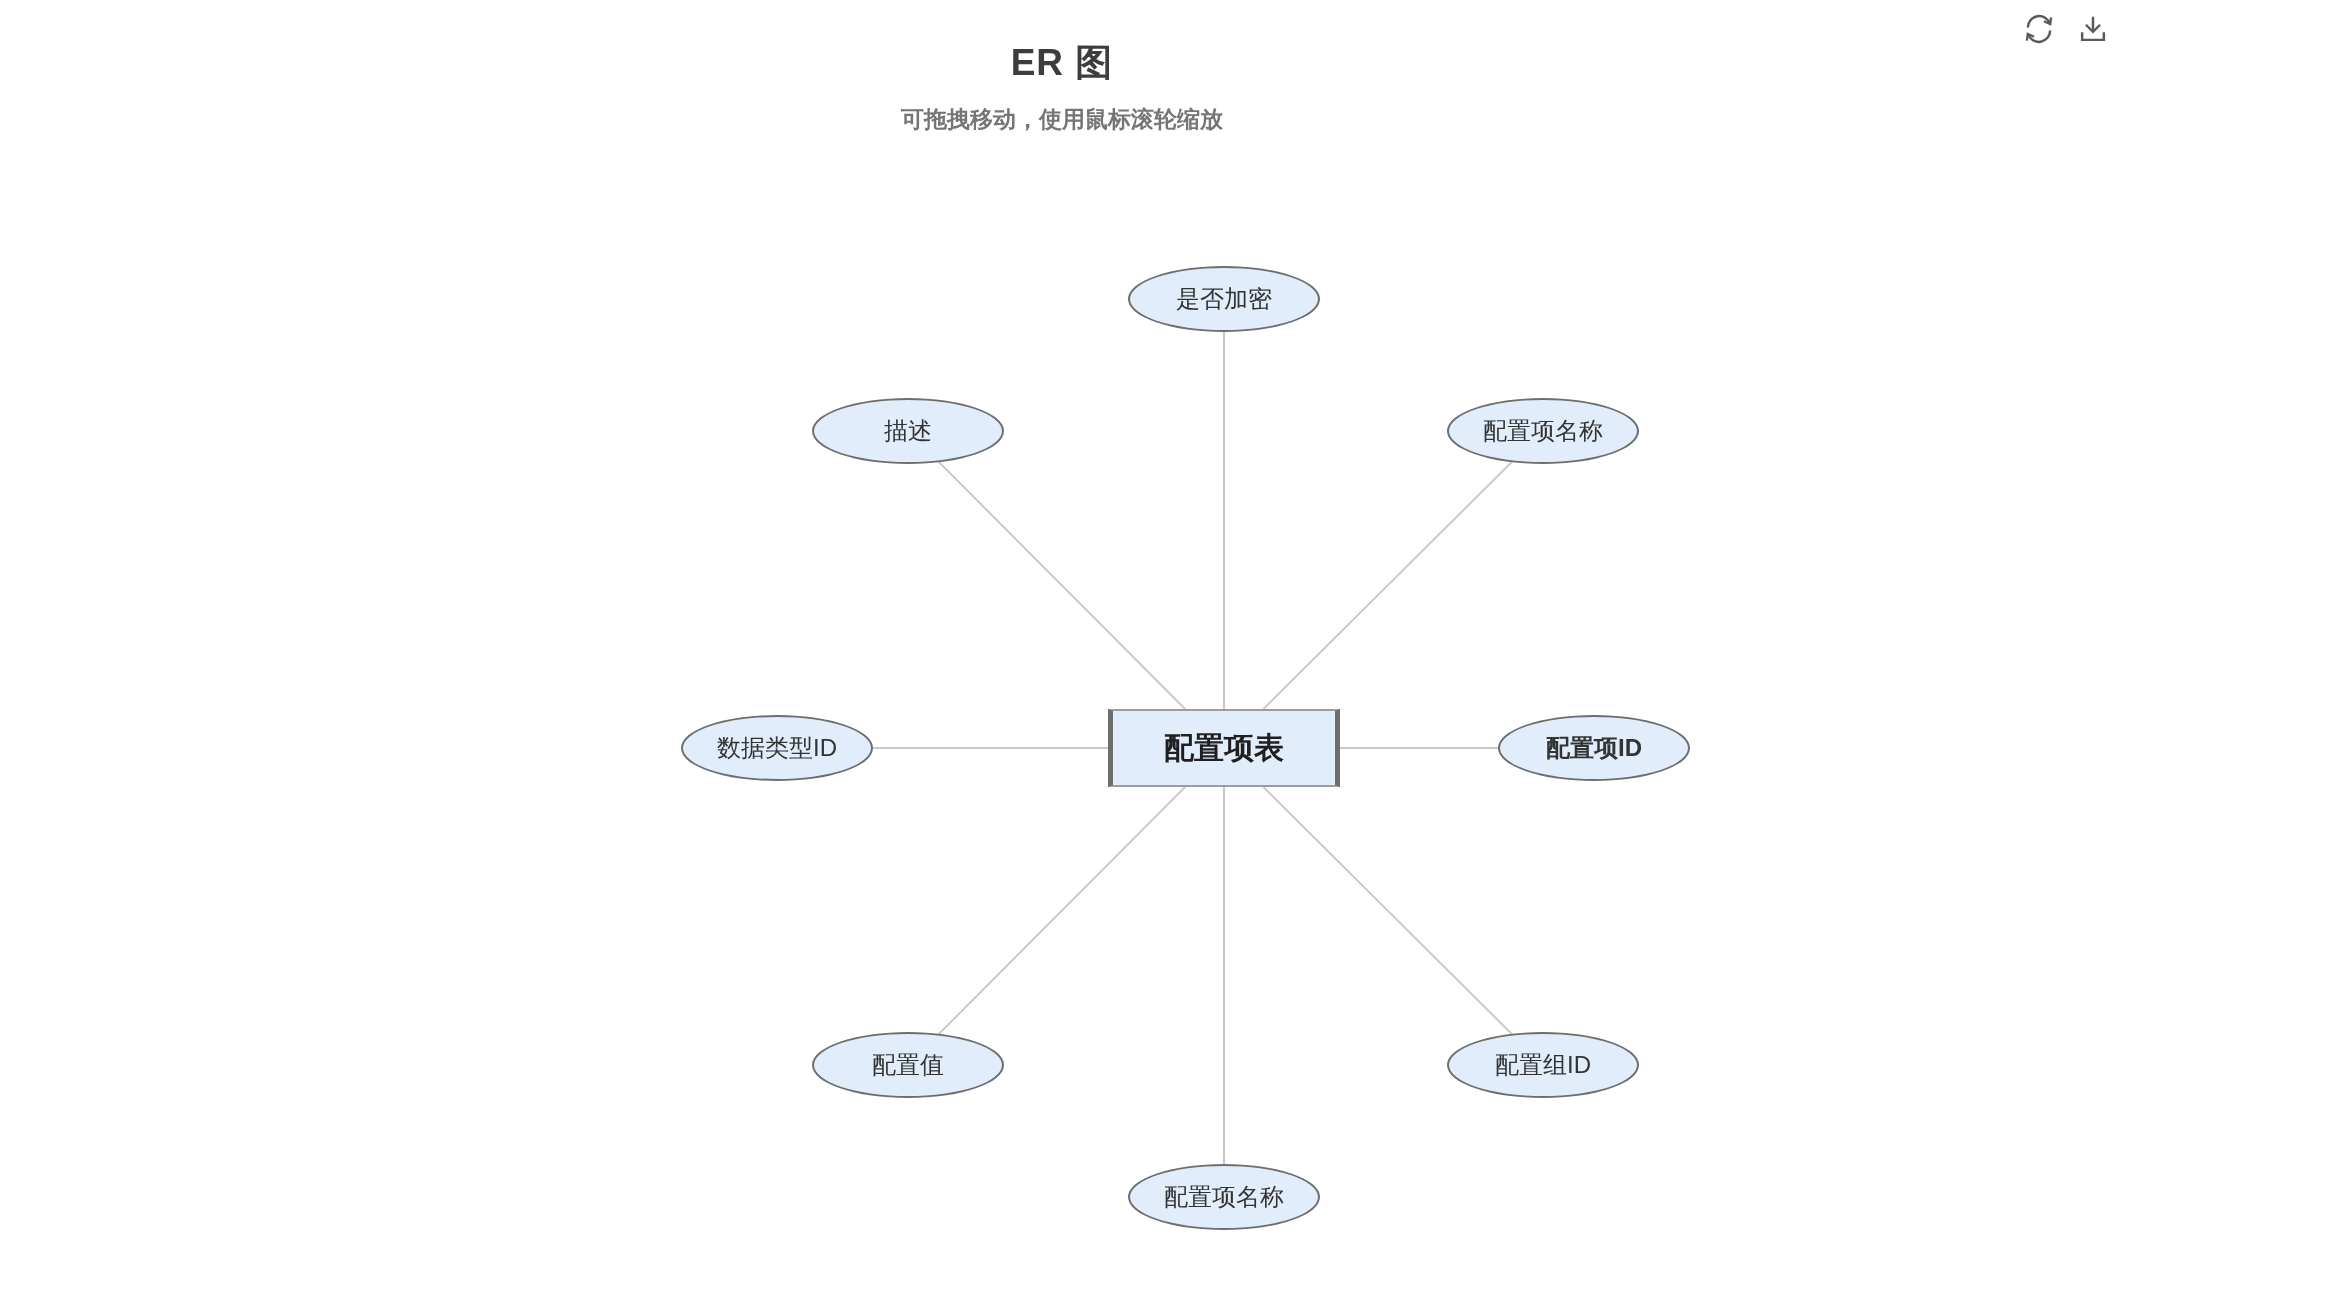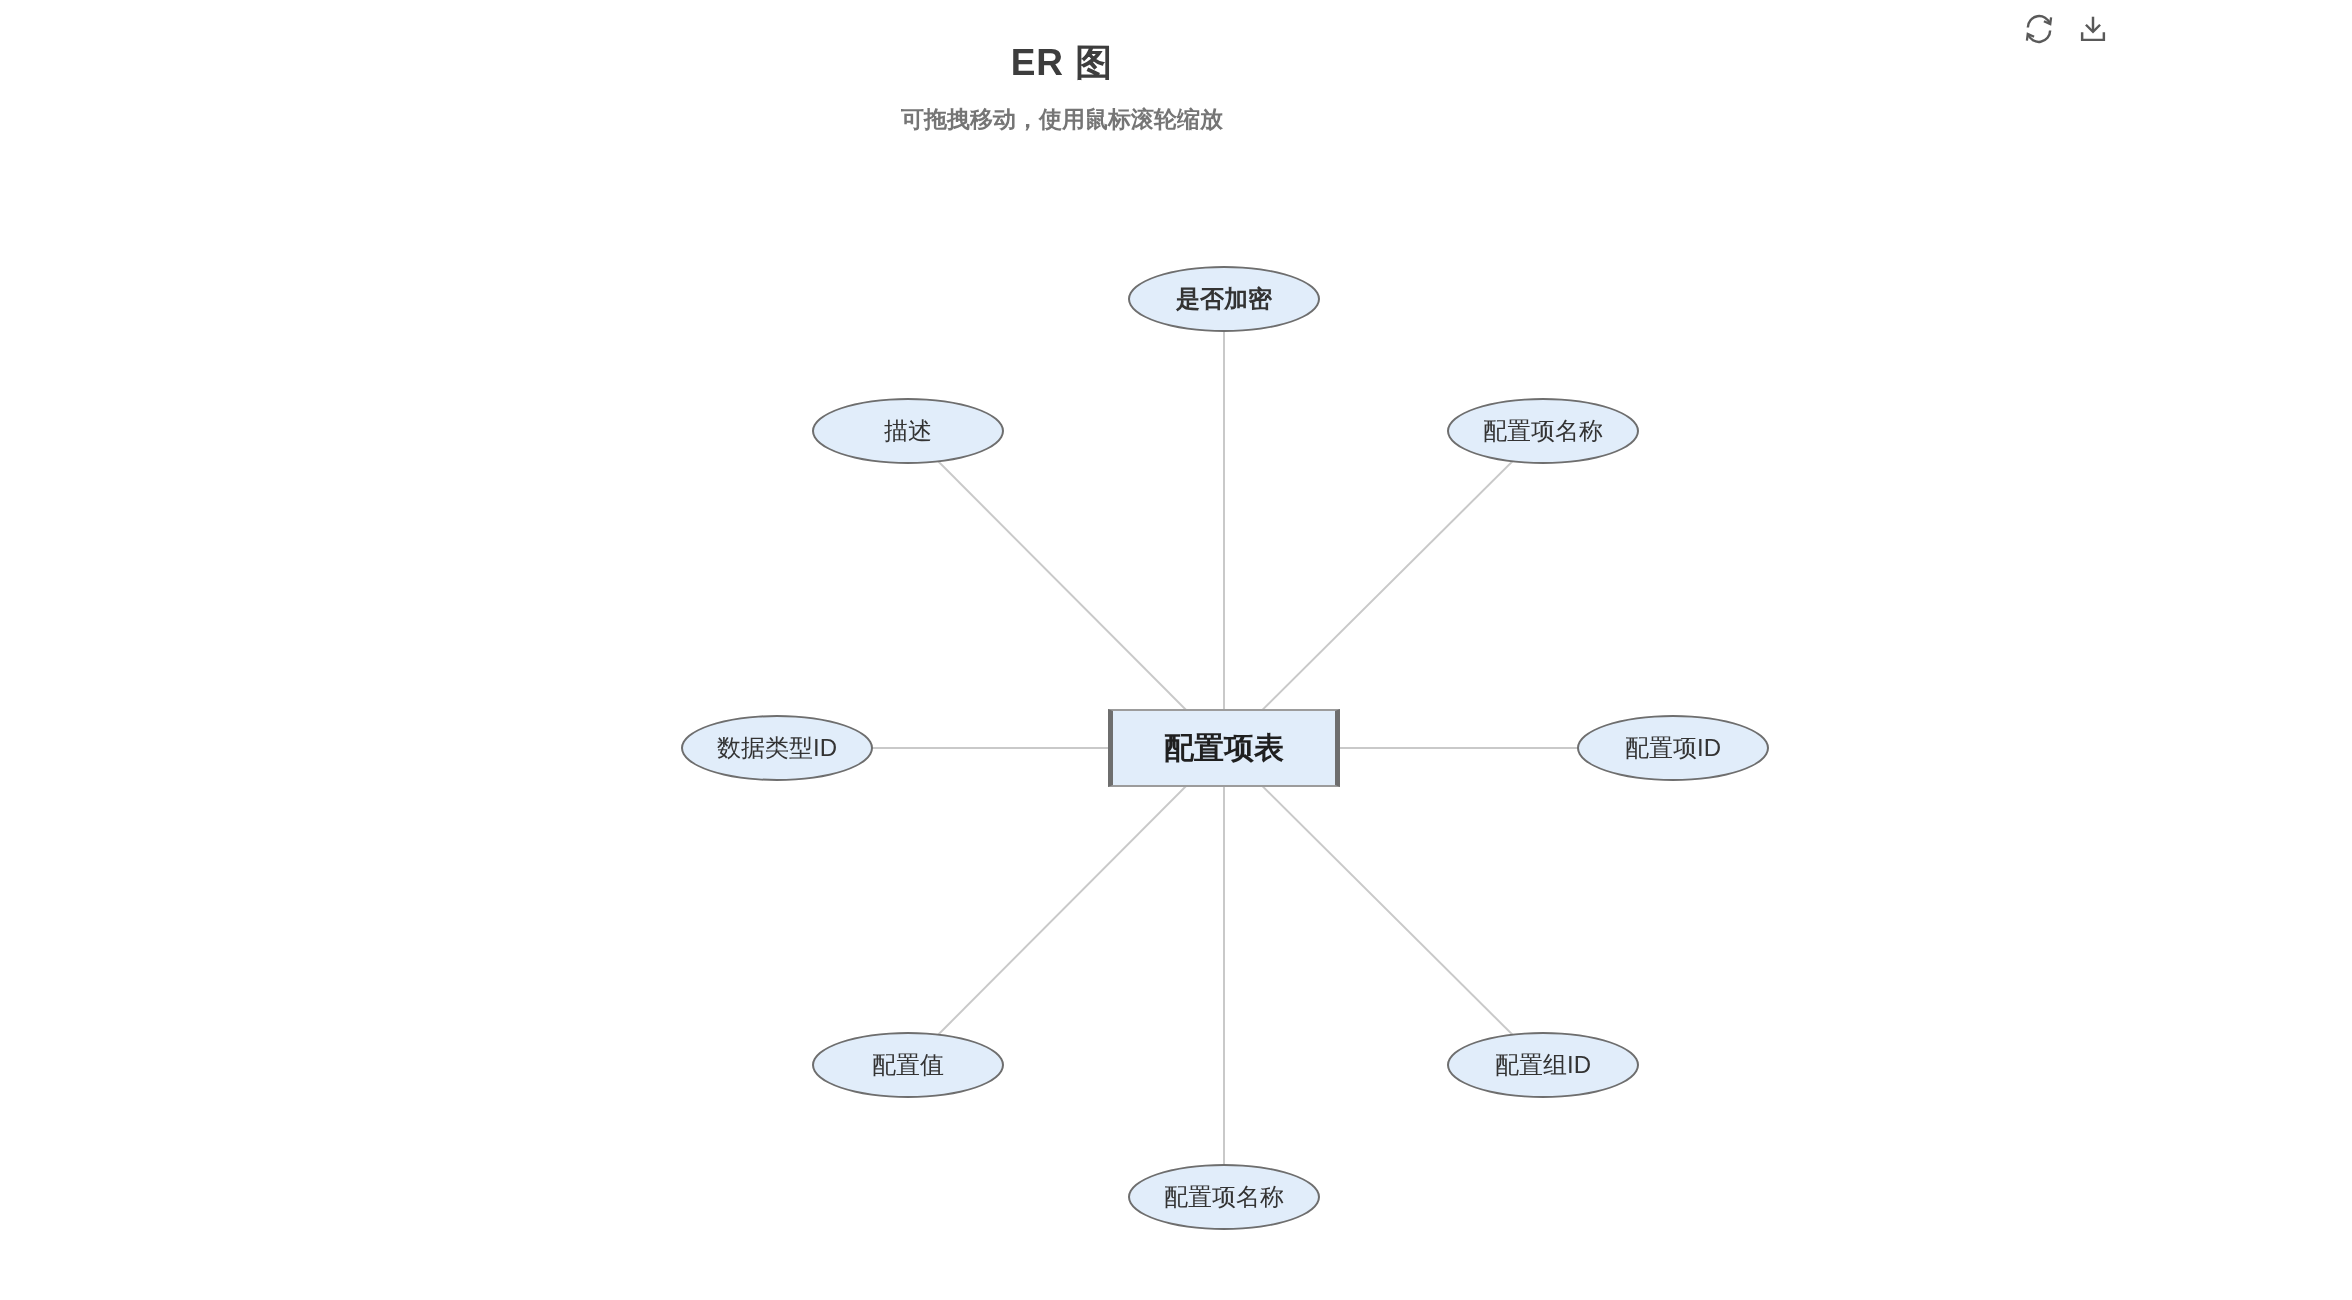--- a/index.html
+++ b/index.html
@@ -141,25 +141,25 @@
         <line x1="1224" y1="748" x2="1224" y2="299"></line>
         <line x1="1224" y1="748" x2="908" y2="431"></line>
         <line x1="1224" y1="748" x2="1543" y2="431"></line>
         <line x1="1224" y1="748" x2="777" y2="748"></line>
         <line x1="1224" y1="748" x2="1673" y2="748"></line>
         <line x1="1224" y1="748" x2="908" y2="1065"></line>
         <line x1="1224" y1="748" x2="1543" y2="1065"></line>
         <line x1="1224" y1="748" x2="1224" y2="1197"></line>
       </svg>
     <div id="nodes">
-        <div class="node attr-node" style="left: 1224px; top: 299px; font-weight: bold;">是否加密</div>
+        <div class="node attr-node" style="left: 1224px; top: 299px;">是否加密</div>
         <div class="node attr-node" style="left: 908px; top: 431px;">描述</div>
         <div class="node attr-node" style="left: 1543px; top: 431px;">配置项名称</div>
         <div class="node attr-node" style="left: 777px; top: 748px;">数据类型ID</div>
-        <div class="node attr-node" style="left: 1673px; top: 748px;">配置项ID</div>
+        <div class="node attr-node" style="left: 1594px; top: 748px; font-weight: bold;">配置项ID</div>
         <div class="node attr-node" style="left: 908px; top: 1065px; font-family: Liberation Serif, serif;">配置值</div>
         <div class="node attr-node" style="left: 1543px; top: 1065px;">配置组ID</div>
         <div class="node attr-node" style="left: 1224px; top: 1197px; text-align: right;">配置项名称</div>
       </div>
     <div class="node entity-node" id="entity-node" style="left: 1224px; top: 748px;">配置项表</div>
   </div>
 
 </div>
 
 </body></html>

